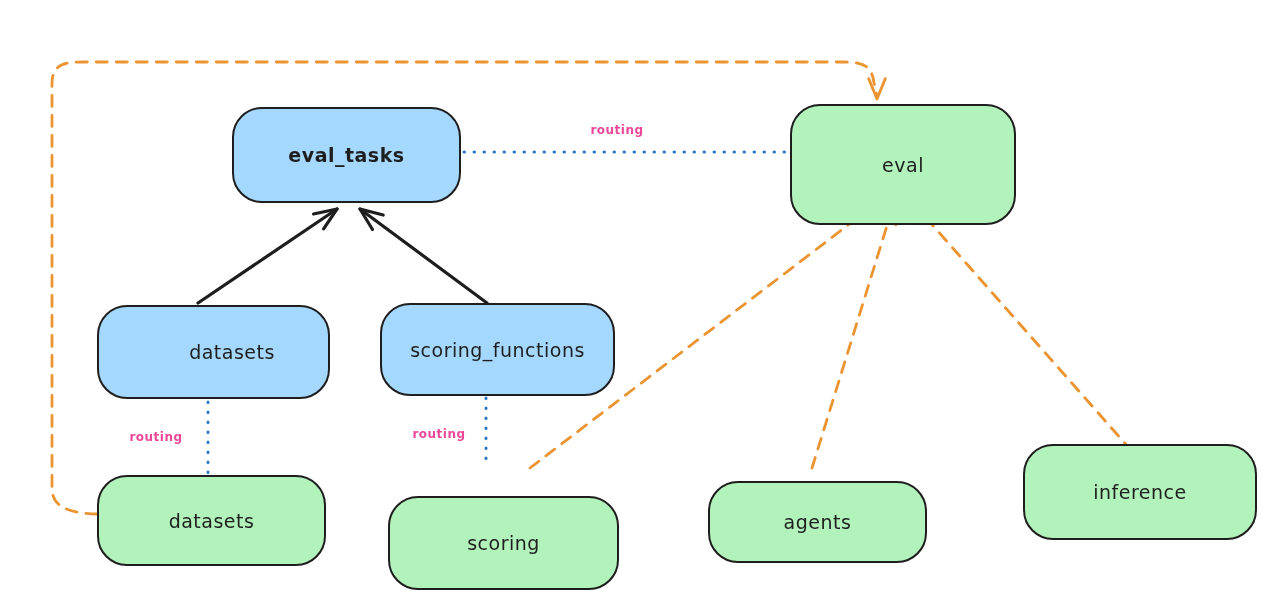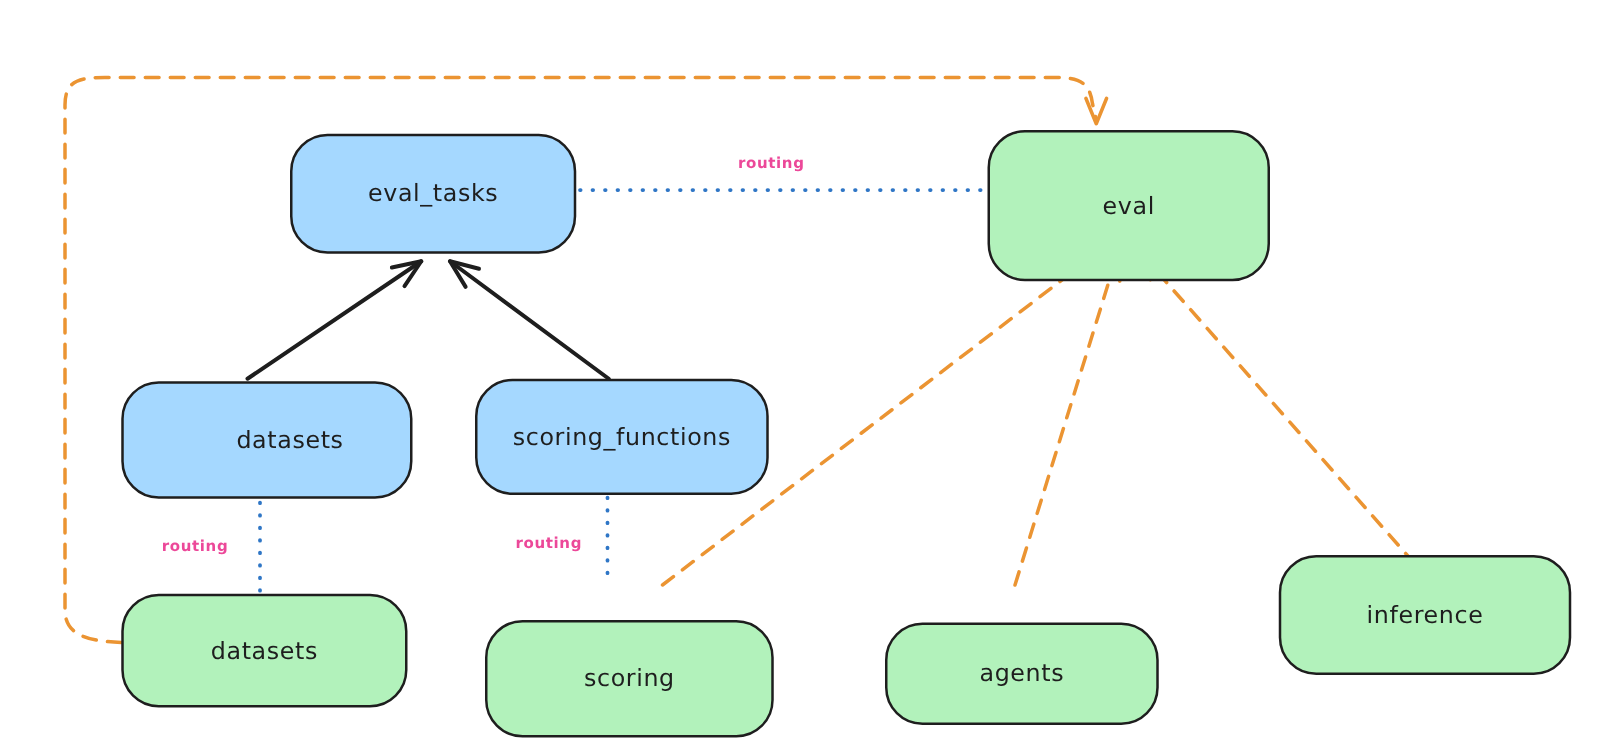--- a/index.html
+++ b/index.html
@@ -78,21 +78,21 @@
     <g stroke="#eb9432" stroke-width="2.8" stroke-linecap="round" stroke-linejoin="round">
       <path d="M1145 466 L913 203" stroke-dasharray="11 9"></path>
       <polyline points="920.3,223.8 913,203 932.7,212.8"></polyline>
     </g>
     <g stroke="#eb9432" stroke-width="2.8" stroke-linecap="round" stroke-linejoin="round">
       <path d="M97 514 C70 513 52 508 52 488 L52 84 C52 64 64 62 84 62 L845 62 C866 62 872 68 874 83 L877 96" stroke-dasharray="11 9"></path>
       <polyline points="868.7,78.6 877,99 885.3,78.6"></polyline>
     </g>
   </svg>
 
-  <div class="node api" style="left:232px; top:107px; width:229px; height:96px;">
+  <div class="node api" style="left:232px; top:107px; width:229px; height:96px;font-weight:bold;">
     <span>eval_tasks</span>
   </div>
 
   <div class="node api" style="left:97px; top:305px; width:233px; height:94px;padding-left:37px;">
     <span>datasets</span>
   </div>
 
   <div class="node api" style="left:380px; top:303px; width:235px; height:93px;">
     <span>scoring_functions</span>
   </div>
@@ -102,21 +102,21 @@
   </div>
 
   <div class="node provider" style="left:97px; top:475px; width:229px; height:91px;">
     <span>datasets</span>
   </div>
 
   <div class="node provider" style="left:388px; top:496px; width:231px; height:94px;">
     <span>scoring</span>
   </div>
 
-  <div class="node provider" style="left:708px; top:498px; width:219px; height:82px;">
+  <div class="node provider" style="left:708px; top:481px; width:219px; height:82px;">
     <span>agents</span>
   </div>
 
   <div class="node provider" style="left:1023px; top:444px; width:234px; height:96px;">
     <span>inference</span>
   </div>
 
   <span class="edge-label" style="left:617px; top:130px;">routing</span>
 
   <span class="edge-label" style="left:156px; top:437px;">routing</span>

